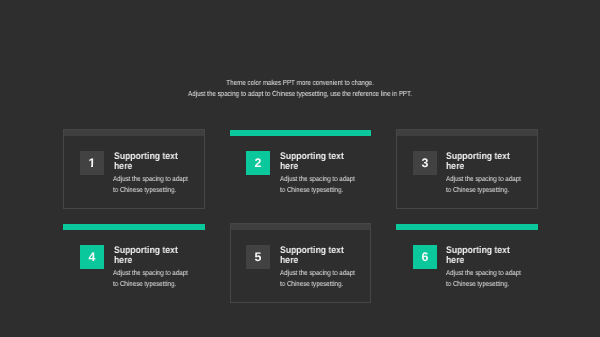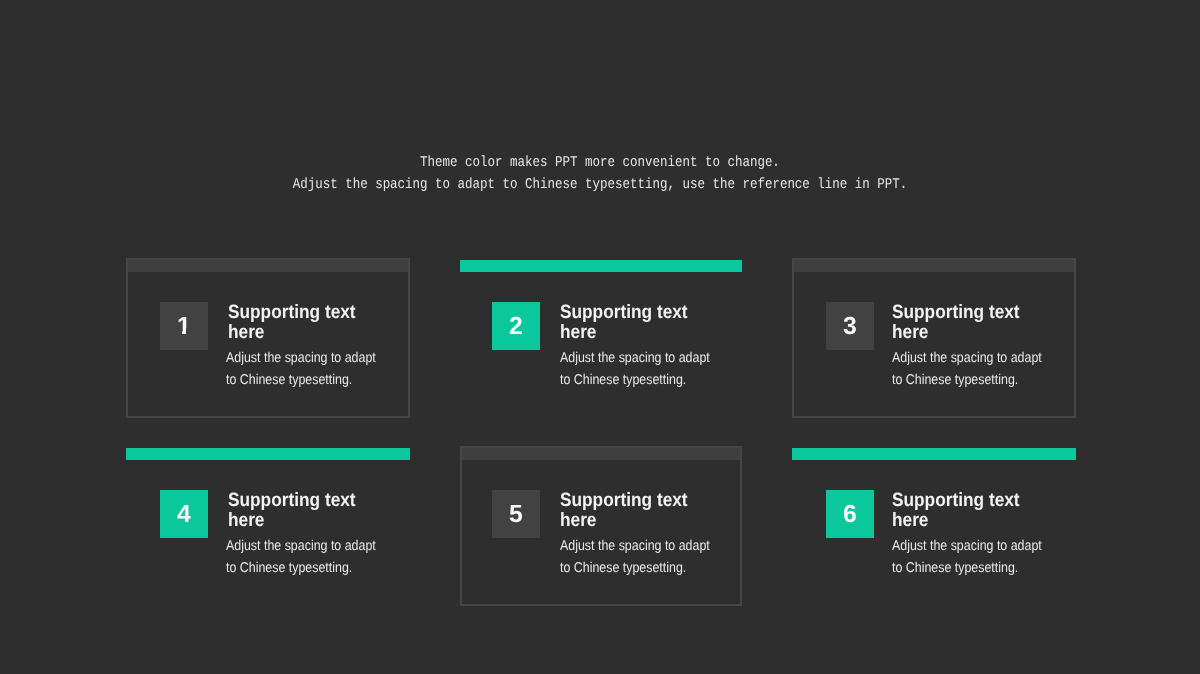--- a/index.html
+++ b/index.html
@@ -3,21 +3,21 @@
 <meta charset="utf-8">
 <style>
   html,body{margin:0;padding:0;}
   body{width:600px;height:337px;overflow:hidden;background:#2e2e2e;
        font-family:"Liberation Sans",sans-serif;
        -webkit-font-smoothing:antialiased;text-rendering:geometricPrecision;}
   .slide{position:relative;width:600px;height:337px;background:#2e2e2e;overflow:hidden;}
   .title,.body,.headline div,.num{will-change:transform;}
 
   
-  .headline{position:absolute;left:0;top:76.5px;width:600px;text-align:center;color:#e6e6e6;font-family:Liberation Mono, monospace;}
+  .headline{position:absolute;left:0;top:76.5px;width:600px;text-align:center;color:#e6e6e6;}
   .headline div{font-size:7.4px;line-height:11.3px;transform:scaleX(0.845);}
 
   
   .grid{position:absolute;left:63.2px;top:129.2px;width:474.6px;height:173.6px;}
   .card{position:absolute;width:141.8px;height:79.4px;box-sizing:border-box;}
   .card.plain{border:1px solid #464646;}
   .card.accent{border:1px solid transparent;}
 
   .col1{left:0;}        .col2{left:166.4px;}  .col3{left:332.8px;}
   .row1{top:0;}         .row2{top:94.2px;}

